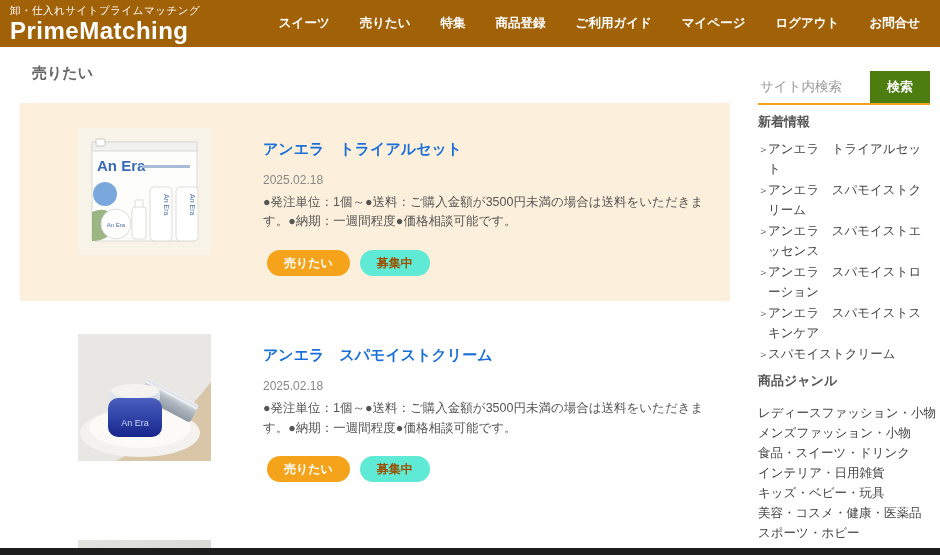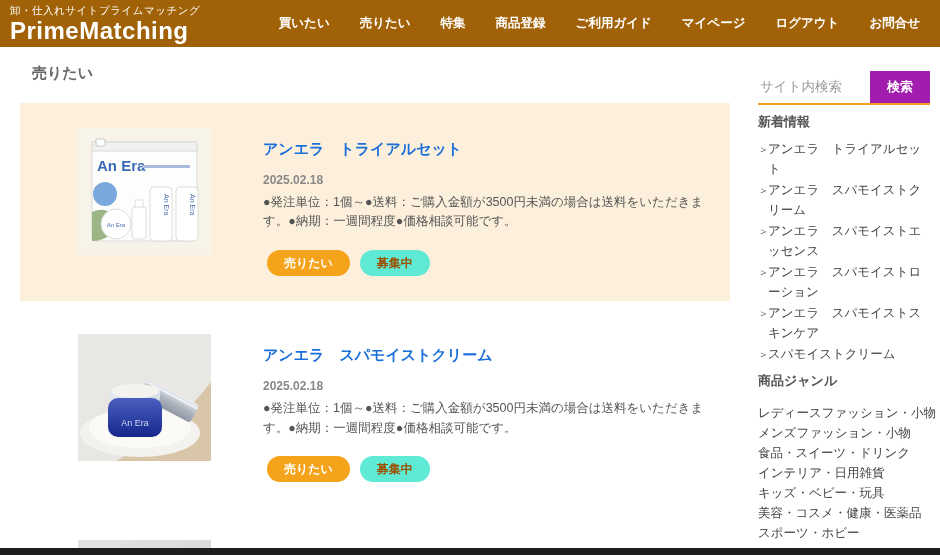--- a/index.html
+++ b/index.html
@@ -19,35 +19,35 @@
   .main { width:710px; }
   .page-title { font-size:15px; color:#666; font-weight:bold; margin:17px 0 20px 12px; }
 
   
   .card { display:flex; gap:52px; padding:25px 20px 25px 58px; background:#fff; margin-bottom:8px; }
   .card.highlight { background:#FCF0DC; }
   .thumb { width:133px; height:127px; flex:none; cursor:pointer; }
   .thumb svg { display:block; }
   .details { width:472px; padding-top:12px; }
   .p-title { color:#1B6FD8; font-size:15px; font-weight:bold; text-decoration:none; cursor:pointer; display:inline-block; }
-  .p-date { color:#888; font-size:12px; margin-top:14px;font-weight:bold; }
+  .p-date { color:#888; font-size:12px; margin-top:14px; }
   .p-desc { color:#555; font-size:12.5px; line-height:1.55; margin-top:6px; }
   .btn-row { display:flex; gap:10px; margin-top:18px; margin-left:4px; }
   .pill { border:none; border-radius:15px; font-size:12px; font-weight:bold; padding:6px 17px; line-height:1.2; }
   .pill.sell { background:#F6A31C; color:#fff; cursor:pointer; }
   .pill.status { background:#5eead4; color:#9C5000; }
 
   
   .sidebar { width:172px; margin-left:28px; padding-top:24px; }
   .search-row { display:flex; align-items:flex-end; position:relative; }
   .search-input { flex:1; border:none; border-bottom:2px solid #F5A21F; background:transparent;
     font-size:13.5px; color:#a21caf; padding:8px 2px 9px 2px; outline:none; min-width:0;
     font-family:"Liberation Sans","DejaVu Sans",sans-serif; }
   .search-input::placeholder { color:#9a9a9a; opacity:1; }
-  .search-btn { width:60px; height:34px; background:#a21caf; border:none; color:#fff;
+  .search-btn { width:60px; height:34px; background:#4d7c0f; border:none; color:#fff;
     font-size:13px; font-weight:bold; cursor:pointer; border-bottom:2px solid #F5A21F;
     font-family:"Liberation Sans","DejaVu Sans",sans-serif; }
   .side-heading { font-size:13px; font-weight:bold; color:#555; margin:8px 0 8px 0; }
   .side-list { list-style:none; }
   .side-list li { display:flex; font-size:12.5px; color:#444; line-height:20px; margin-bottom:1px; cursor:pointer; }
   .chev { flex:none; width:10px; color:#555; font-size:11px; line-height:20px; }
   .genre-list li { line-height:20px; margin-bottom:0; }
   .genre-list { margin-top:13px; }
   .genre-list li + li { margin-top:0; }
   .genre-list li { padding:0 0 0 0; height:20px; }
@@ -60,21 +60,21 @@
 </style>
 </head>
 <body>
 
 <div class="header">
   <div class="brand">
     <div class="tagline">卸・仕入れサイトプライムマッチング</div>
     <div class="logo">PrimeMatching</div>
   </div>
   <div class="nav">
-    <a>買いたい</a>
+    <a>スイーツ</a>
     <a>売りたい</a>
     <a>特集</a>
     <a>商品登録</a>
     <a>ご利用ガイド</a>
     <a>マイページ</a>
     <a>ログアウト</a>
     <a>お問合せ</a>
   </div>
 </div>
 

